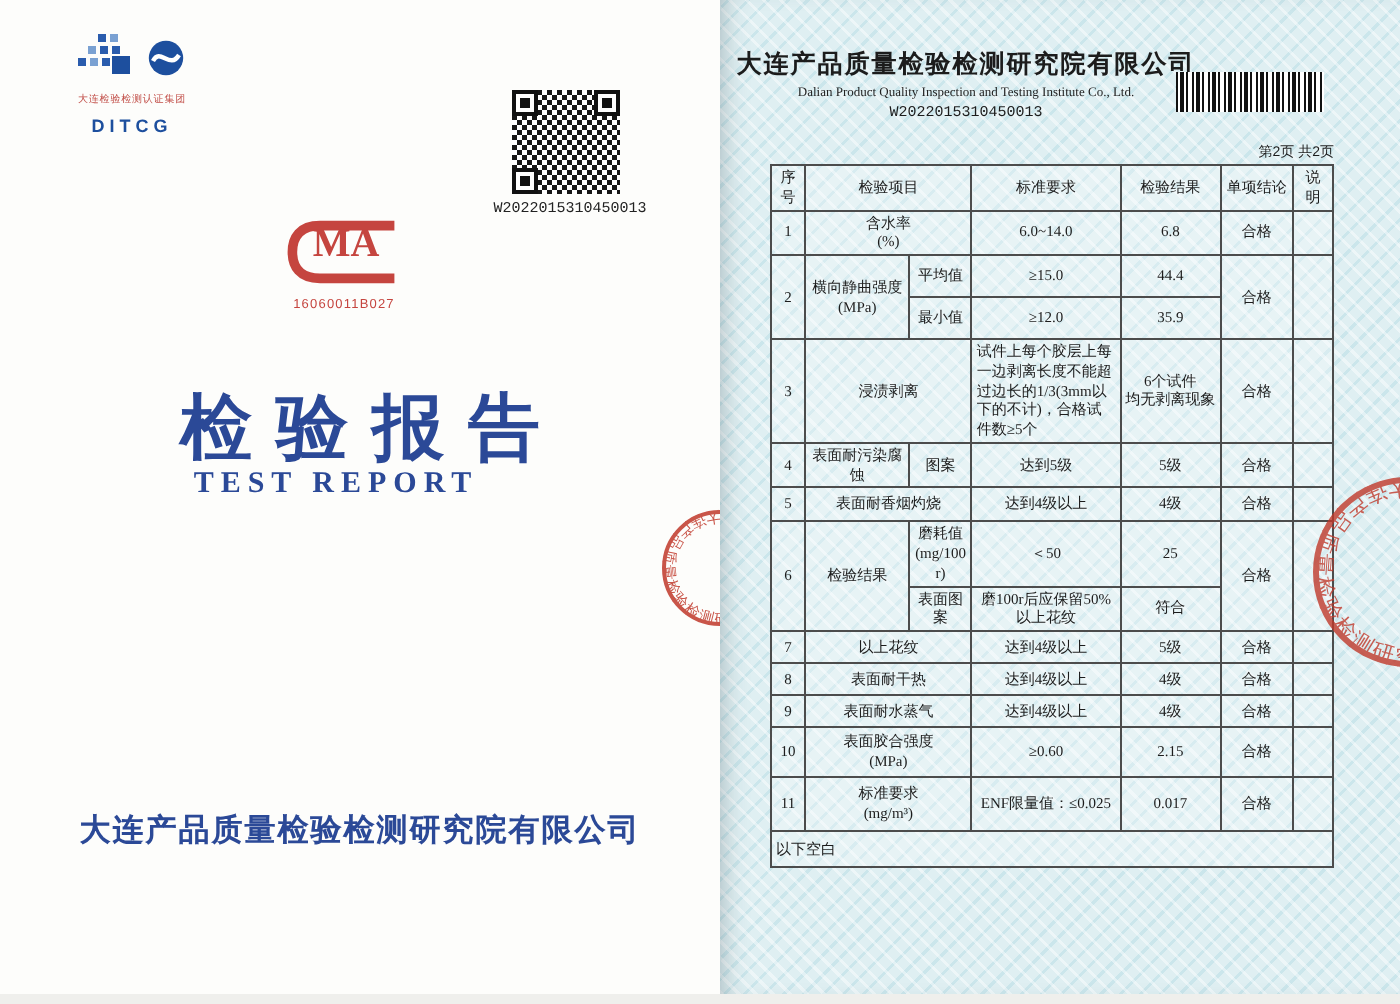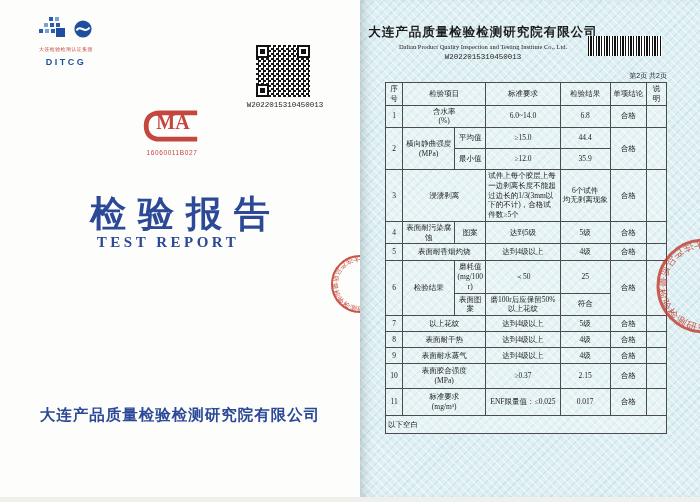--- a/index.html
+++ b/index.html
@@ -255,21 +255,21 @@
             <td colspan="2">表面耐水蒸气</td>
             <td>达到4级以上</td>
             <td>4级</td>
             <td>合格</td>
             <td></td>
           </tr>
           <tr style="height: 25px;">
             <td>10</td>
             <td colspan="2">表面胶合强度
 (MPa)</td>
-            <td>≥0.37</td>
+            <td>≥0.60</td>
             <td>2.15</td>
             <td>合格</td>
             <td></td>
           </tr>
           <tr style="height: 27px;">
             <td>11</td>
             <td colspan="2">标准要求
 (mg/m³)</td>
             <td>ENF限量值：≤0.025</td>
             <td>0.017</td>

